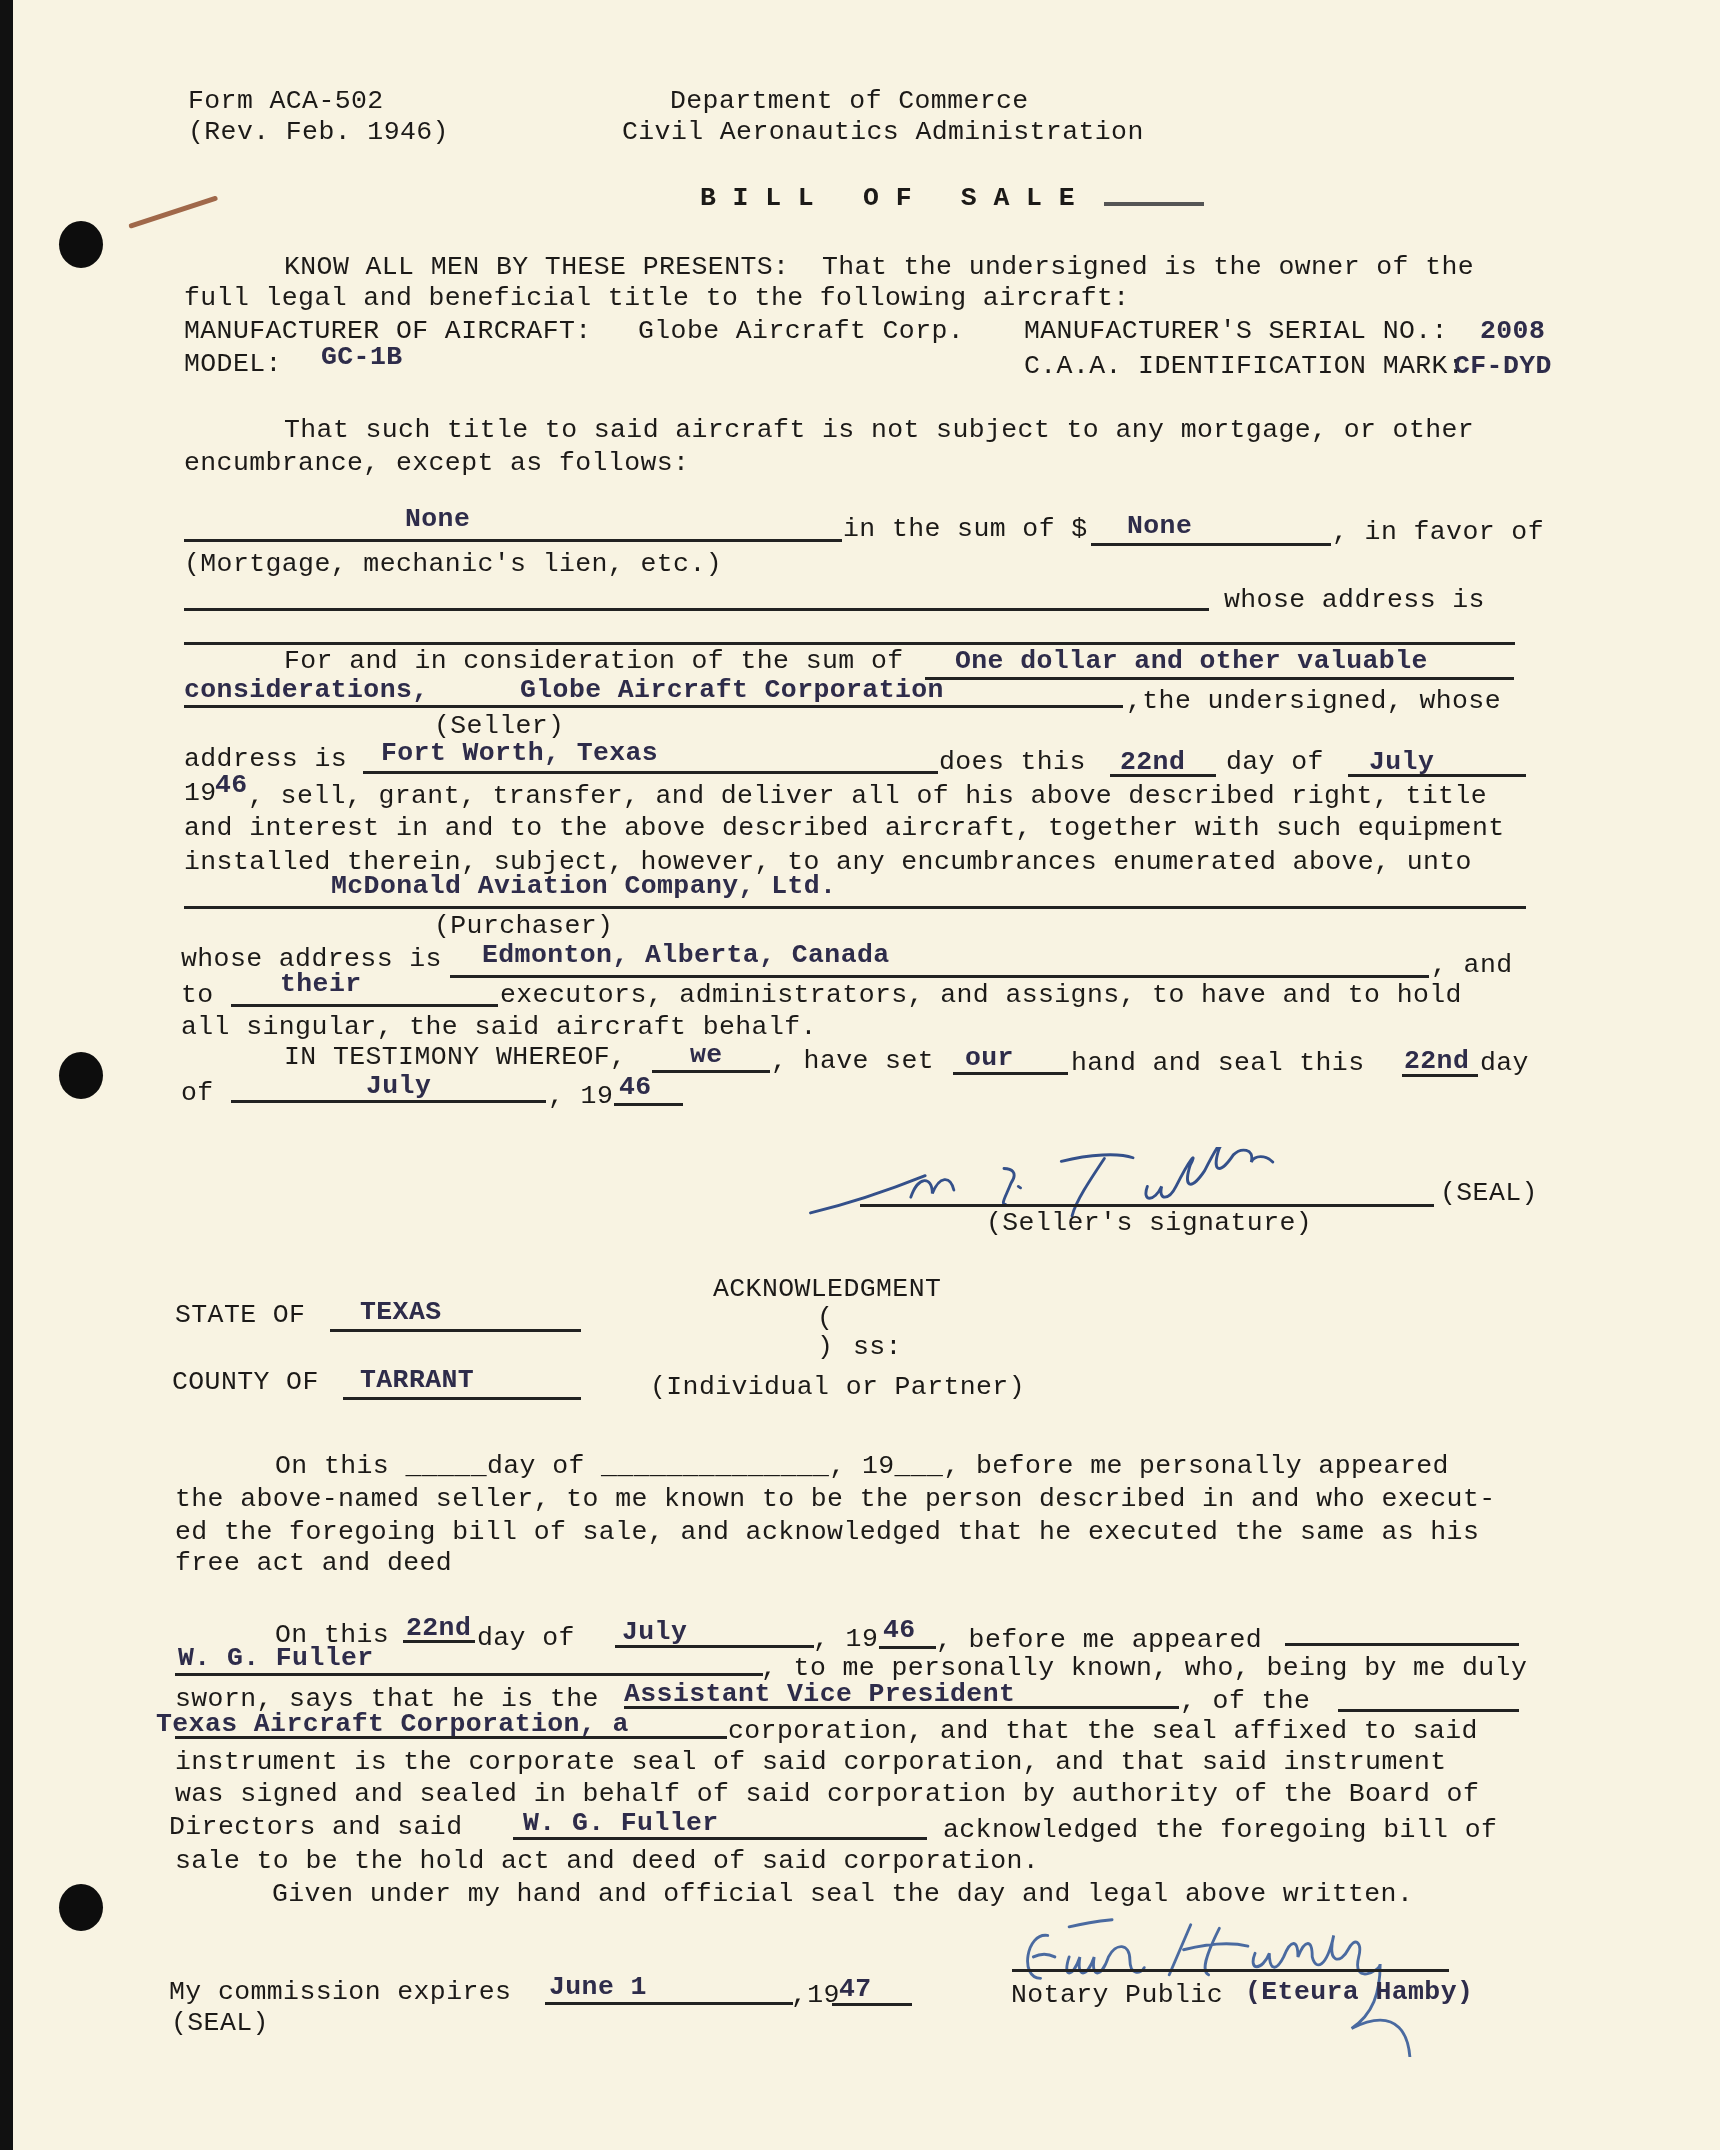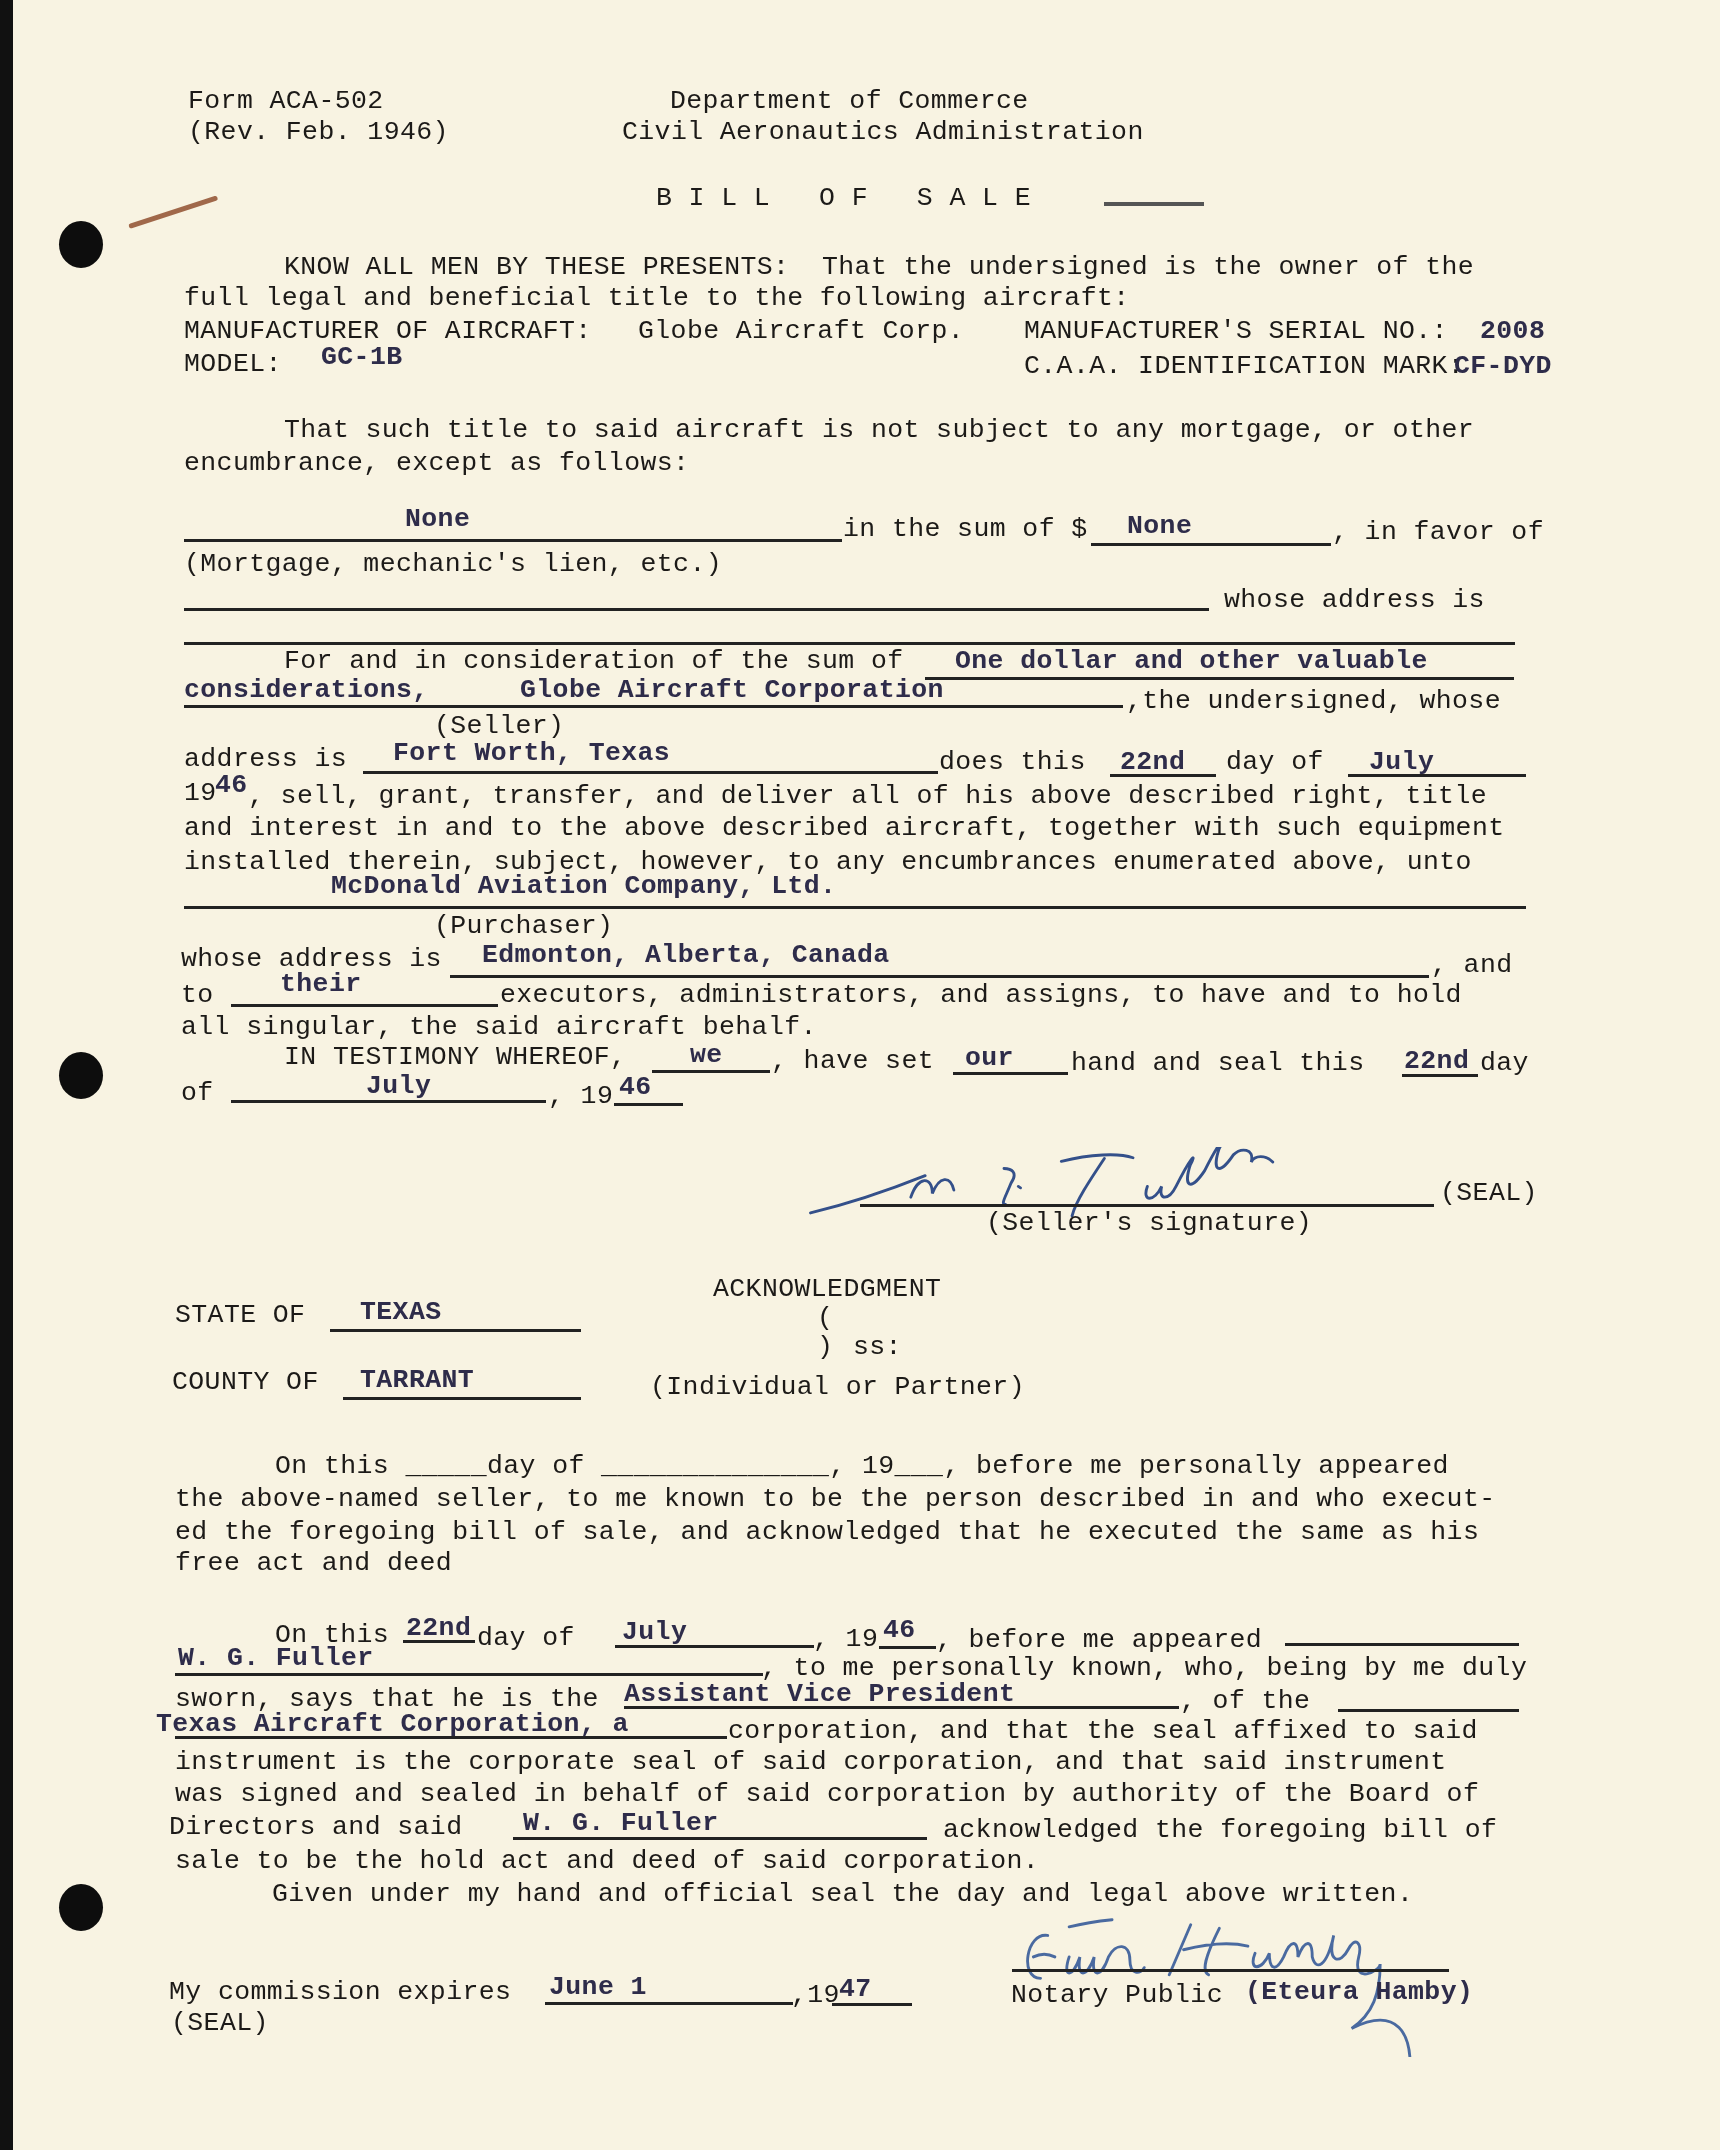--- a/index.html
+++ b/index.html
@@ -25,21 +25,21 @@
 <div class="left-edge"></div>
 <div class="hole" style="top:221px"></div>
 <div class="hole" style="top:1052px"></div>
 <div class="hole" style="top:1884px"></div>
 <div class="stain" style="left:129px; top:224px; width:93px; transform:rotate(-18deg)"></div>
 
 <div class="t" style="left:188px; top:85px">Form ACA-502</div>
 <div class="t" style="left:188px; top:116px">(Rev. Feb. 1946)</div>
 <div class="t" style="left:670px; top:85px">Department of Commerce</div>
 <div class="t" style="left:622px; top:116px">Civil Aeronautics Administration</div>
-<div class="t" style="left:656px; top:182px; font-weight:normal">B I L L   O F   S A L E</div>
+<div class="t" style="left:700px; top:182px; font-weight:bold">B I L L   O F   S A L E</div>
 <div class="ul" style="left:1104px; top:202px; width:100px; height:3.6px; background:#555"></div>
 
 <div class="t" style="left:284px; top:251px">KNOW ALL MEN BY THESE PRESENTS:  That the undersigned is the owner of the</div>
 <div class="t" style="left:184px; top:282px">full legal and beneficial title to the following aircraft:</div>
 <div class="t" style="left:184px; top:315px">MANUFACTURER OF AIRCRAFT:</div>
 <div class="t" style="left:638px; top:315px">Globe Aircraft Corp.</div>
 <div class="t" style="left:1024px; top:315px">MANUFACTURER'S SERIAL NO.:</div>
 <div class="t fill" style="left:1480px; top:315px">2008</div>
 <div class="t" style="left:184px; top:348px">MODEL:</div>
 <div class="t fill" style="left:321px; top:341px">GC-1B</div>
@@ -61,21 +61,21 @@
 
 <div class="t" style="left:284px; top:645px">For and in consideration of the sum of</div>
 <div class="t fill" style="left:955px; top:645px">One dollar and other valuable</div>
 <div class="ul" style="left:925px; top:677px; width:589px"></div>
 <div class="t fill" style="left:184px; top:674px">considerations,</div>
 <div class="t fill" style="left:520px; top:674px">Globe Aircraft Corporation</div>
 <div class="ul" style="left:184px; top:705px; width:939px"></div>
 <div class="t" style="left:1126px; top:685px">,the undersigned, whose</div>
 <div class="t" style="left:434px; top:710px">(Seller)</div>
 <div class="t" style="left:184px; top:743px">address is</div>
-<div class="t fill" style="left:393px; top:737px">Fort Worth, Texas</div>
+<div class="t fill" style="left:381px; top:737px">Fort Worth, Texas</div>
 <div class="ul" style="left:363px; top:771px; width:575px"></div>
 <div class="t" style="left:939px; top:746px">does this</div>
 <div class="t fill" style="left:1120px; top:746px">22nd</div>
 <div class="ul" style="left:1110px; top:774px; width:106px"></div>
 <div class="t" style="left:1226px; top:746px">day of</div>
 <div class="t fill" style="left:1369px; top:746px">July</div>
 <div class="ul" style="left:1348px; top:774px; width:178px"></div>
 <div class="t" style="left:184px; top:777px">19</div>
 <div class="t fill" style="left:215px; top:769px">46</div>
 <div class="t" style="left:248px; top:780px">, sell, grant, transfer, and deliver all of his above described right, title</div>

